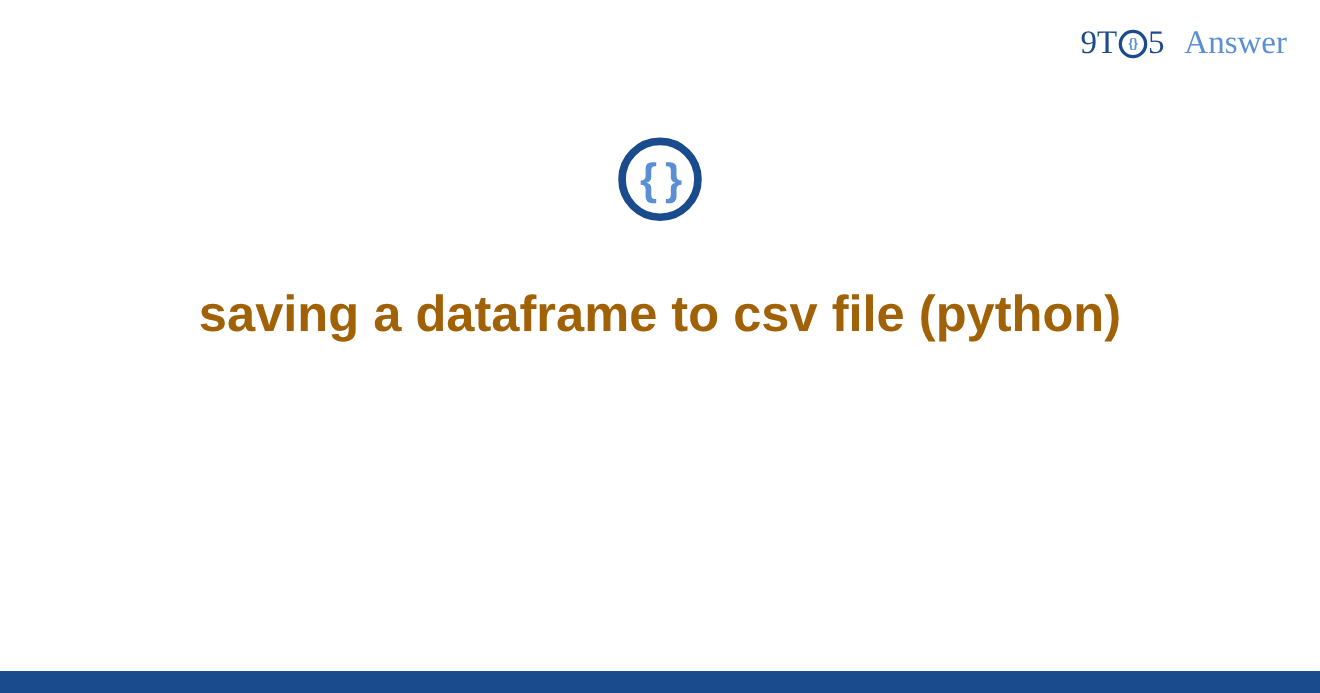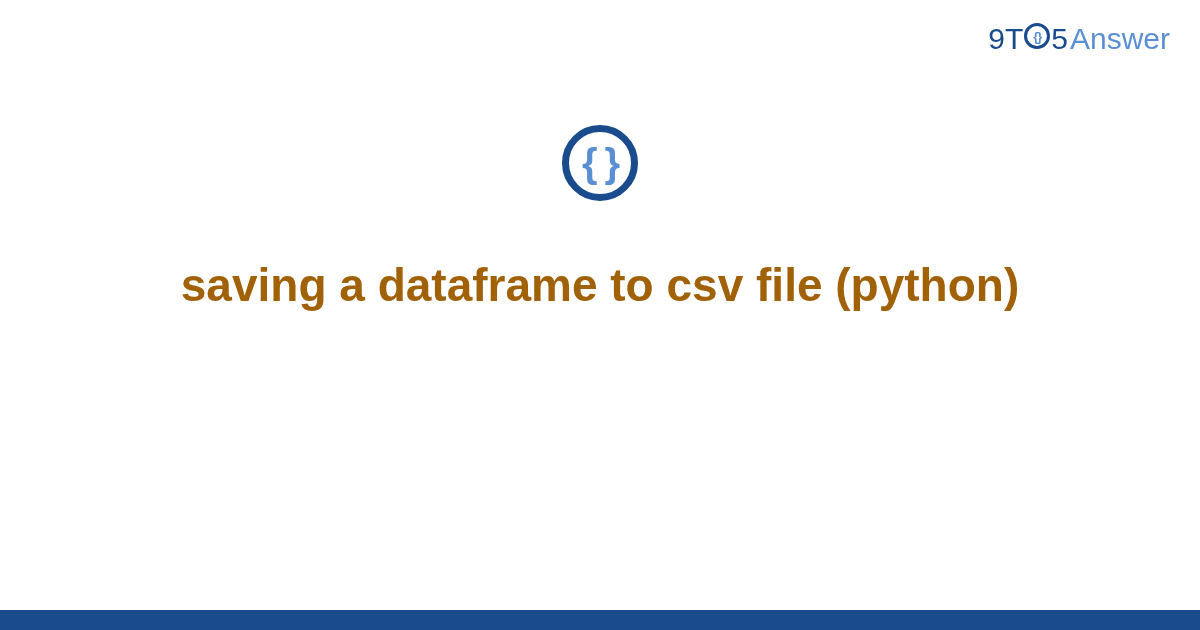--- a/index.html
+++ b/index.html
@@ -13,22 +13,24 @@
       background: #ffffff;
       font-family: Arial, Helvetica, sans-serif;
       position: relative;
       overflow: hidden;
     }
     .header {
       position: absolute;
       top: 22px;
       right: 30px;
       display: flex;
+      align-items: center;
       font-size: 30px;
       font-weight: 400;
+      font-family: Liberation Serif, serif;
     }
     .brand-9t {
       color: #1a4b8c;
       font-weight: 500;
     }
     .brand-o-wrapper {
       display: inline-flex;
       align-items: center;
       justify-content: center;
       width: 26px;
@@ -45,21 +47,21 @@
       font-weight: bold;
       letter-spacing: -1px;
     }
     .brand-5 {
       color: #1a4b8c;
       font-weight: 500;
     }
     .brand-answer {
       color: #5a8fd4;
       font-weight: 400;
-      margin-left: 2px;
+      margin-left: 18px;
     }
     .content {
       position: absolute;
       top: 125px;
       left: 0;
       right: 0;
       display: flex;
       flex-direction: column;
       align-items: center;
     }

